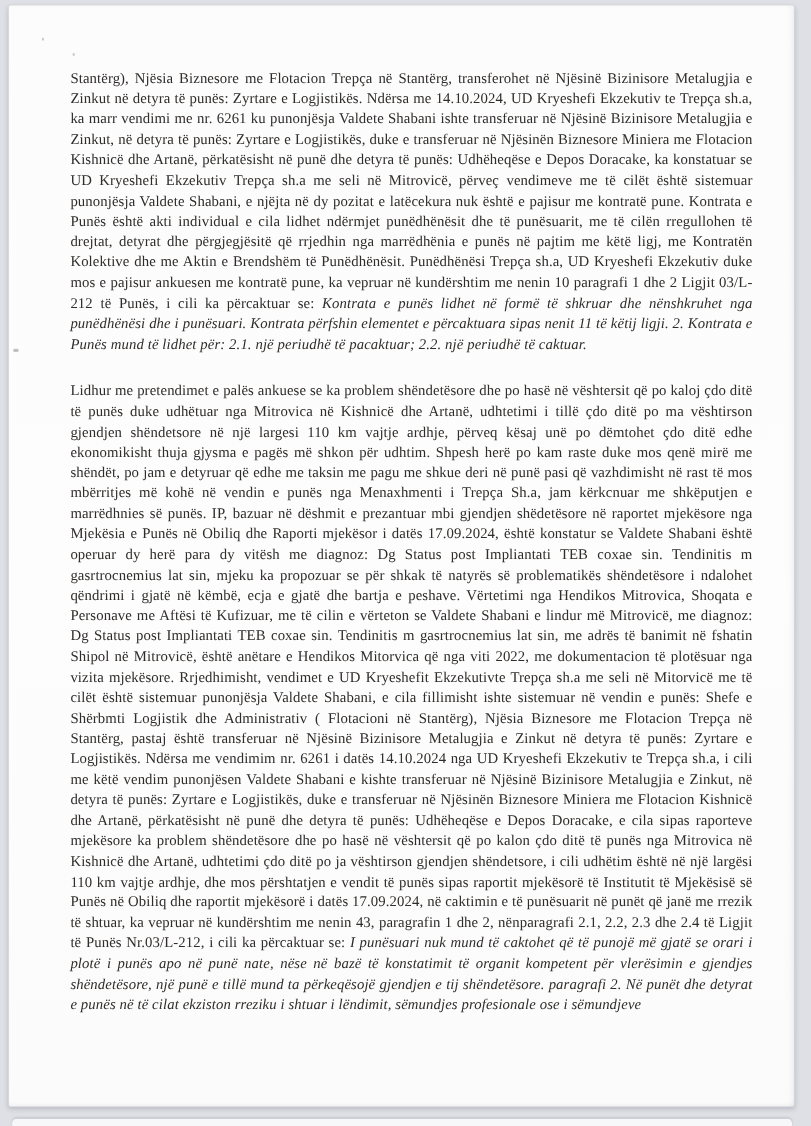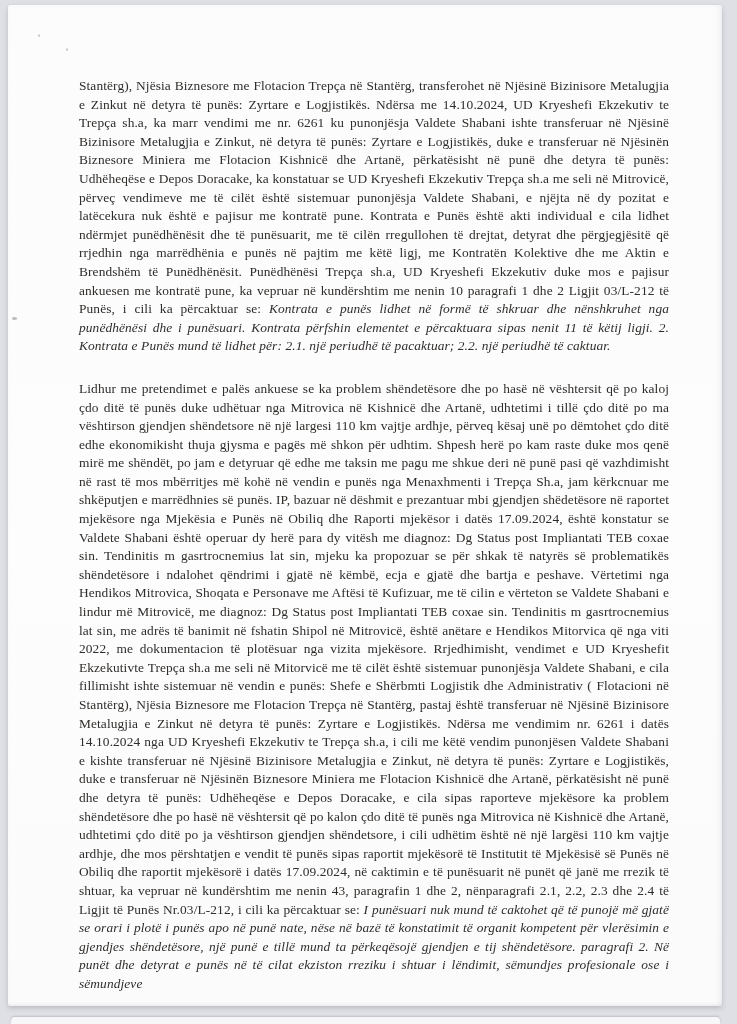--- a/index.html
+++ b/index.html
@@ -36,21 +36,21 @@
     left: 56px;
     top: 57px;
     width: 620px;
     color: #2f2c29;
     font-size: 13.4px;
     line-height: 18.6px;
     text-align: justify;
     letter-spacing: 0.1px;
   }
   .text-block p {
-    margin: 15px;
+    margin: 0;
   }
   .text-block p + p {
     margin-top: 24px;
   }
   .text-block i {
     font-style: italic;
   }
   
   .speck {
     position: absolute;

